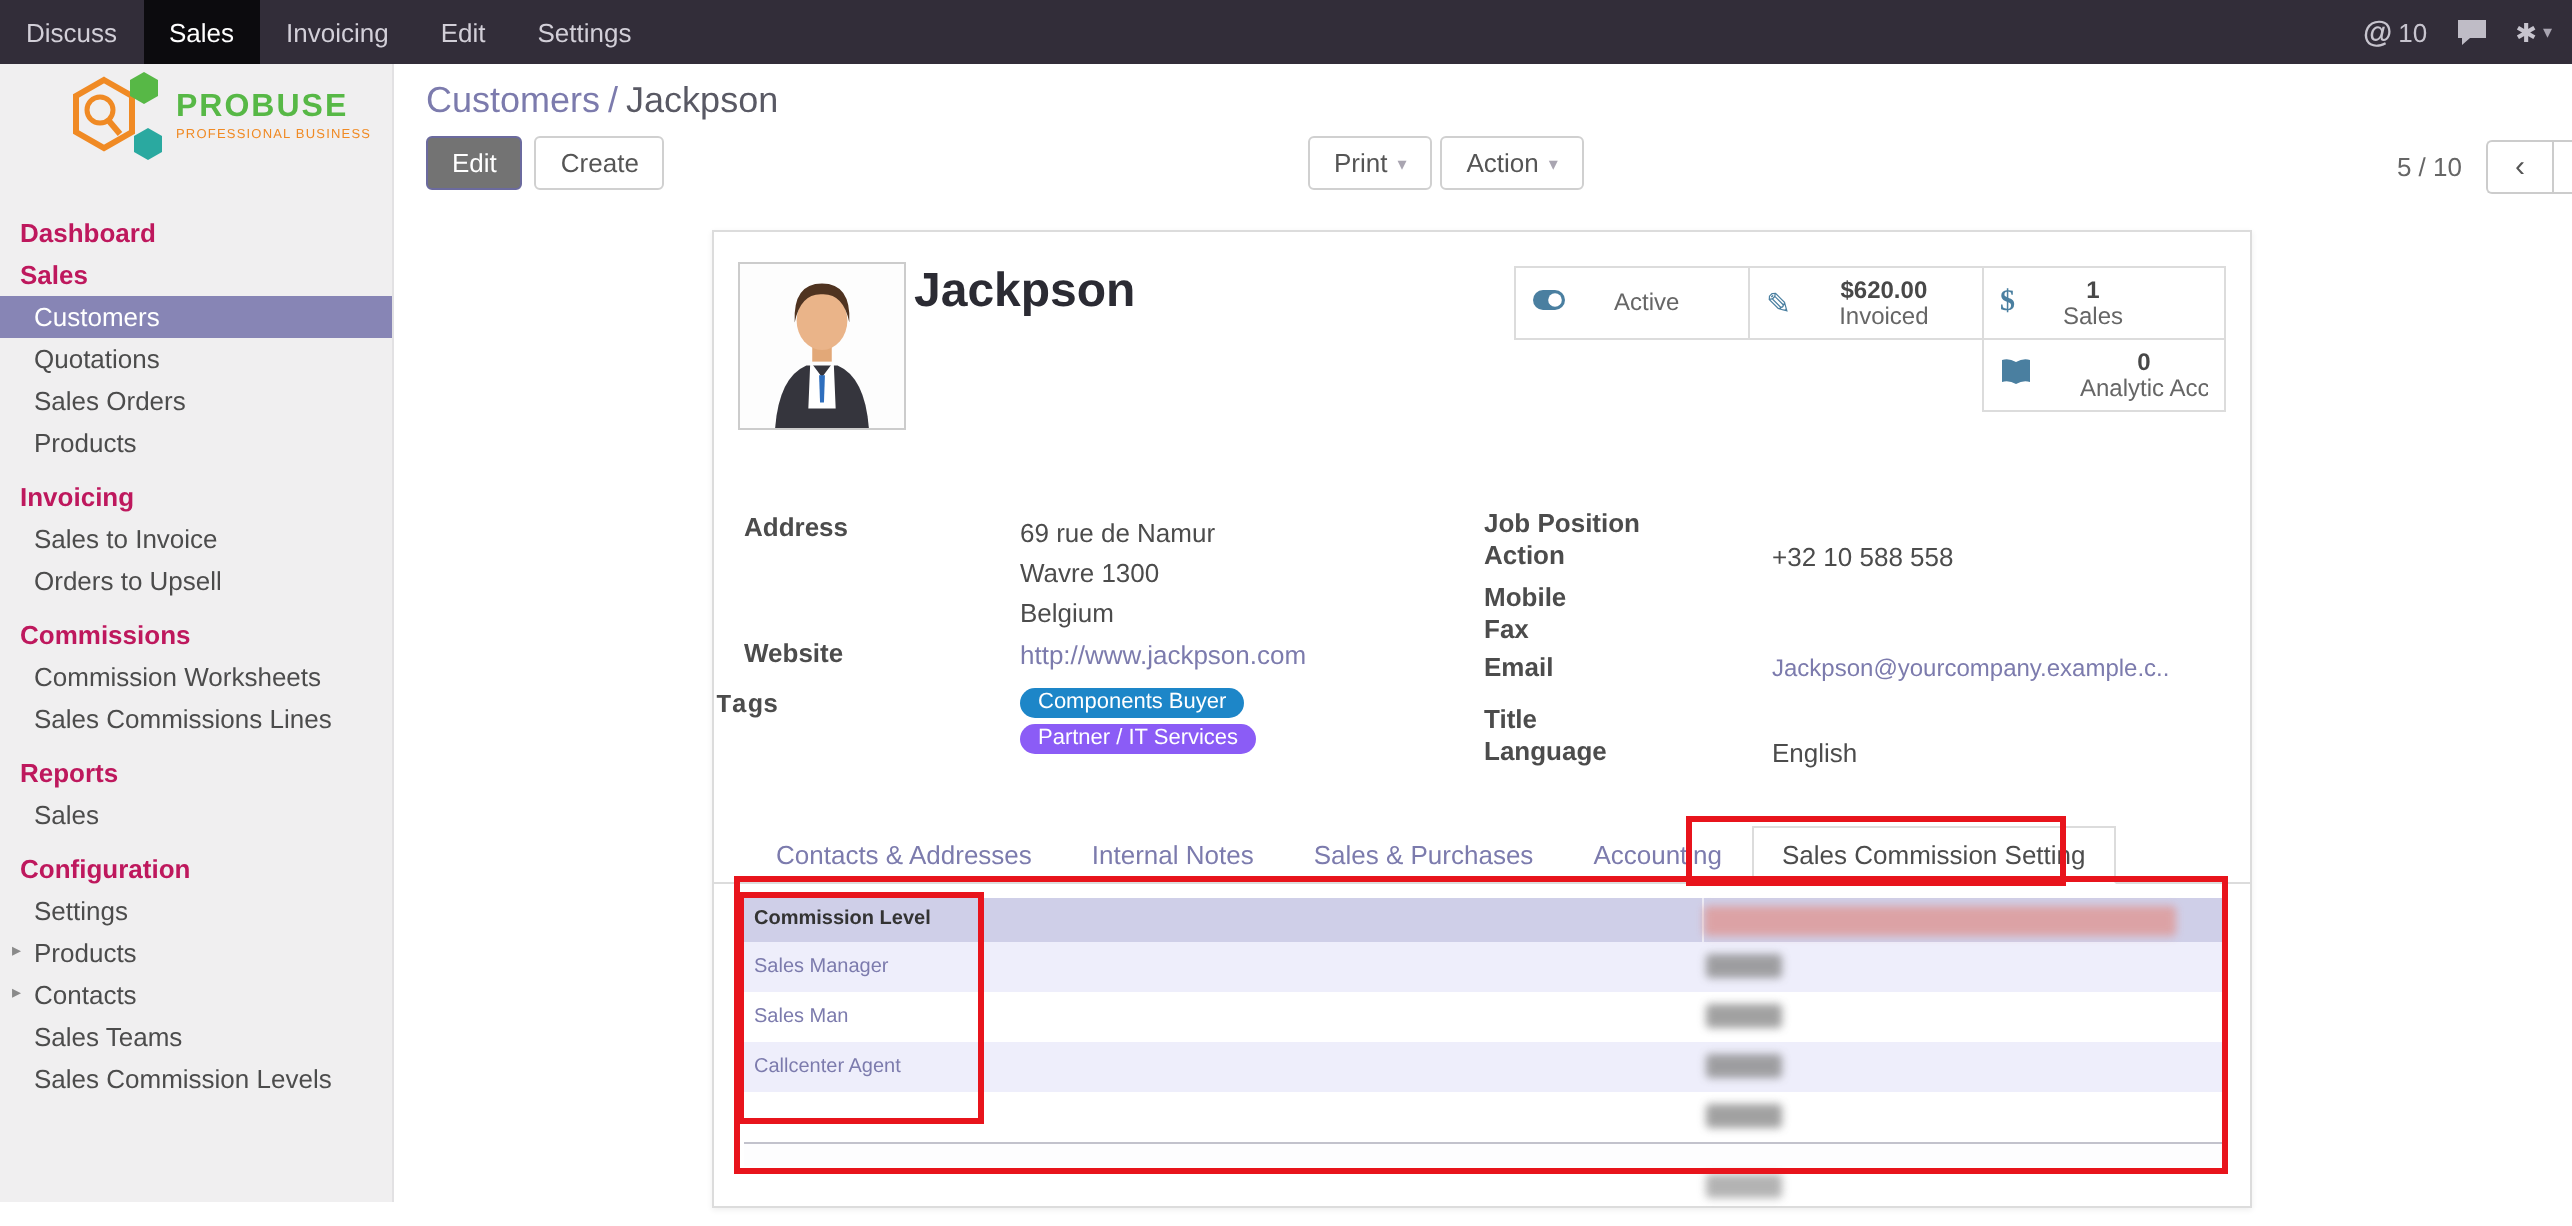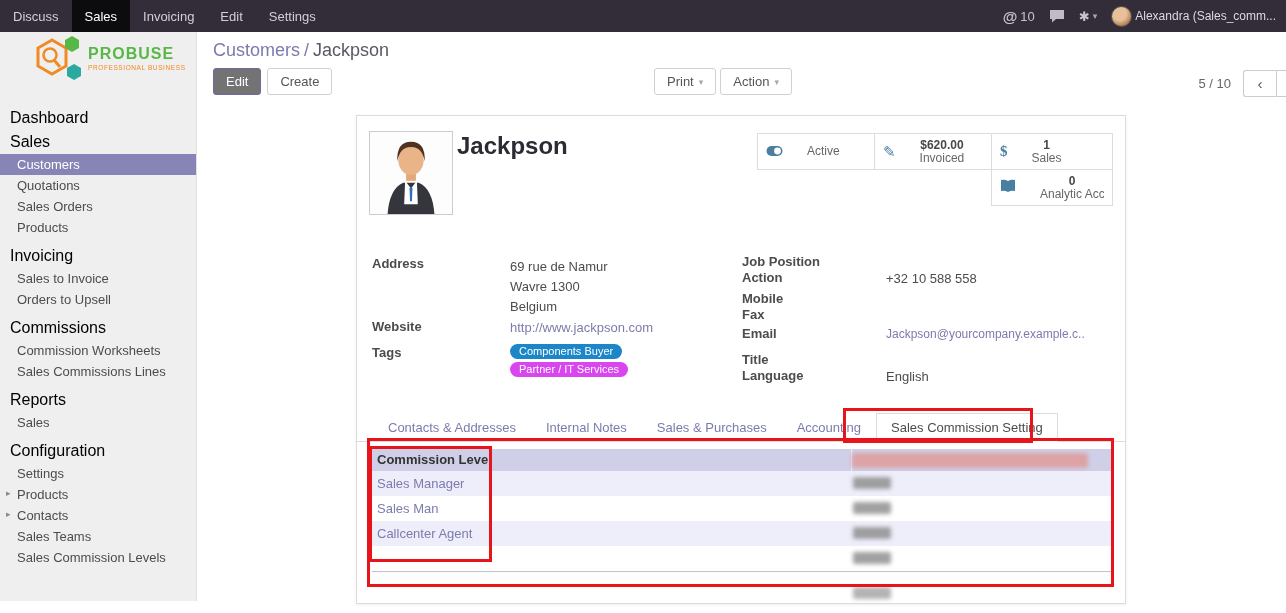--- a/index.html
+++ b/index.html
@@ -18,21 +18,21 @@
   .tb-avatar { width:21px; height:21px; border-radius:50%; background: radial-gradient(circle at 40% 35%, #e8c09a 0 40%, #b07b4e 75%, #7a4f2e); border:1px solid #555; }
   .tb-user { font-size:12px; color:#dcdae1; white-space:nowrap; }
 
   
   .sidebar { position:absolute; top:20px; left:0; width:197px; height:581px; background:#f0eff0; border-right:1px solid #e2e1e3; z-index:5; }
   .logo { padding:12px 0 6px 30px; height:78px; }
   .logo-row { display:flex; align-items:center; gap:6px; }
   .logo-text-title { font-size:16px; font-weight:bold; color:#57b846; letter-spacing:1px; }
   .logo-text-sub { font-size:6.5px; color:#f08a24; letter-spacing:.6px; margin-top:1px; }
   .side-nav { margin-top:8px; }
-  .side-header { padding:3px 0 3px 10px; color:#000000; font-weight:normal; font-size:16px; }
+  .side-header { padding:3px 0 3px 10px; color:#be185d; font-weight:bold; font-size:13px; }
   .side-header.gap { margin-top:6px; }
   .side-item { position:relative; padding:3px 0 3px 17px; font-size:13px; color:#4c4c4c; cursor:pointer; }
   .side-item.active { background:#8785b5; color:#fff; }
   .side-caret { position:absolute; left:6px; top:4px; font-size:9px; color:#8a8a8a; }
 
   
   .content { position:absolute; top:32px; left:197px; width:1122px; height:581px; background:#fff; }
   .breadcrumb { position:absolute; left:16px; top:8px; font-size:18px; }
   .bc-parent { color:#7c7bad; cursor:pointer; text-decoration:none; }
   .bc-sep { color:#7c7bad; margin:0 4px; }
@@ -69,21 +69,21 @@
   .addr-lines div { line-height:20px; }
   .tags-wrap { position:absolute; left:153px; top:228px; display:flex; flex-direction:column; gap:3px; align-items:flex-start; }
   .tag { display:inline-block; color:#fff; font-size:11px; line-height:15px; padding:0 9px; border-radius:9px; }
 
   
   .tabs { position:absolute; left:0; right:0; top:296px; height:30px; padding-left:16px; border-bottom:1px solid #dcdcdc; display:flex; align-items:flex-end; }
   .tab { display:inline-block; padding:6px 14px; font-size:13px; color:#7c7bad; cursor:pointer; border:1px solid transparent; margin-bottom:-1px; }
   .tab.active { color:#4c4c4c; background:#fff; border-color:#dcdcdc; border-bottom-color:#fff; }
 
   
-  .ctable { position:absolute; left:15px; top:333px; width:740px; font-size:13px; }
+  .ctable { position:absolute; left:15px; top:333px; width:740px; font-size:10px; }
   .t-row { display:flex; height:25px; line-height:25px; }
   .t-head { display:flex; height:22px; line-height:22px; background:#cfcfe8; }
   .t-c1 { width:479px; padding-left:5px; overflow:hidden; white-space:nowrap; }
   .t-c2 { flex:1; position:relative; }
   .t-head .t-c1 { font-weight:bold; color:#333; }
   .t-head .t-c2 { border-left:1px solid rgba(255,255,255,.6); }
   .t-row.odd { background:#eeeefb; }
   .t-row.even { background:#fff; }
   .t-row .t-c1 { color:#7c7bad; cursor:pointer; }
   .t-foot { height:12px; border-top:1px solid #c2c2cc; background:#fdfdfe; }
@@ -118,24 +118,20 @@
       </span>
       <span class="tb-icon">
         <svg width="16" height="14" viewBox="0 0 16 14">
             <path d="M1 1 h14 v9 h-8 l-4 3.5 v-3.5 h-2 z" fill="#bfbcc6"></path>
           </svg>
       </span>
       <span class="tb-icon">
         <span>✱</span>
         <span class="caret">▾</span>
       </span>
-      <span class="tb-icon">
-        <span class="tb-avatar"></span>
-        <span class="tb-user">Alexandra (Sales_comm...</span>
-      </span>
     </div>
   </header>
 
   <aside class="sidebar">
     <div class="logo">
       <div class="logo-row">
         <svg width="52" height="52" viewBox="0 0 52 52">
           <polygon points="22,8 36,16 36,34 22,42 8,34 8,16" fill="none" stroke="#f08a24" stroke-width="3"></polygon>
           <polygon points="42,4 49,8 49,16 42,20 35,16 35,8" fill="#57b846"></polygon>
           <polygon points="44,32 51,36 51,44 44,48 37,44 37,36" fill="#2aa9a0"></polygon>
@@ -269,24 +265,24 @@
       </div>
 
       <span class="flabel" style="left:15px; top:140px;">Address</span>
       <div class="fvalue addr-lines" style="left:153px; top:141px;">
         <div>69 rue de Namur</div>
         <div>Wavre 1300</div>
         <div>Belgium</div>
       </div>
       <span class="flabel" style="left:15px; top:203px;">Website</span>
       <a class="fvalue flink" style="left:153px; top:204px;">http://www.jackpson.com</a>
-      <span class="flabel" style="left:15px; top:229px;">Tags</span>
+      <span class="flabel" style="left:1px; top:229px;font-family:Liberation Mono, monospace;">Tags</span>
       <div class="tags-wrap">
         <span class="tag" style="background:#1d86c8">Components Buyer</span>
-        <span class="tag" style="background:#d946ef">Partner / IT Services</span>
+        <span class="tag" style="background:#8b5cf6">Partner / IT Services</span>
       </div>
 
       <span class="flabel" style="left:385px; top:138px;">Job Position</span>
       <span class="flabel" style="left:385px; top:154px;">Action</span>
       <span class="fvalue" style="left:529px; top:155px;">+32 10 588 558</span>
       <span class="flabel" style="left:385px; top:175px;">Mobile</span>
       <span class="flabel" style="left:385px; top:191px;">Fax</span>
       <span class="flabel" style="left:385px; top:210px;">Email</span>
       <a class="fvalue flink" style="left:529px; top:211px; font-size:12px;">Jackpson@yourcompany.example.c..</a>
       <span class="flabel" style="left:385px; top:236px;">Title</span>

